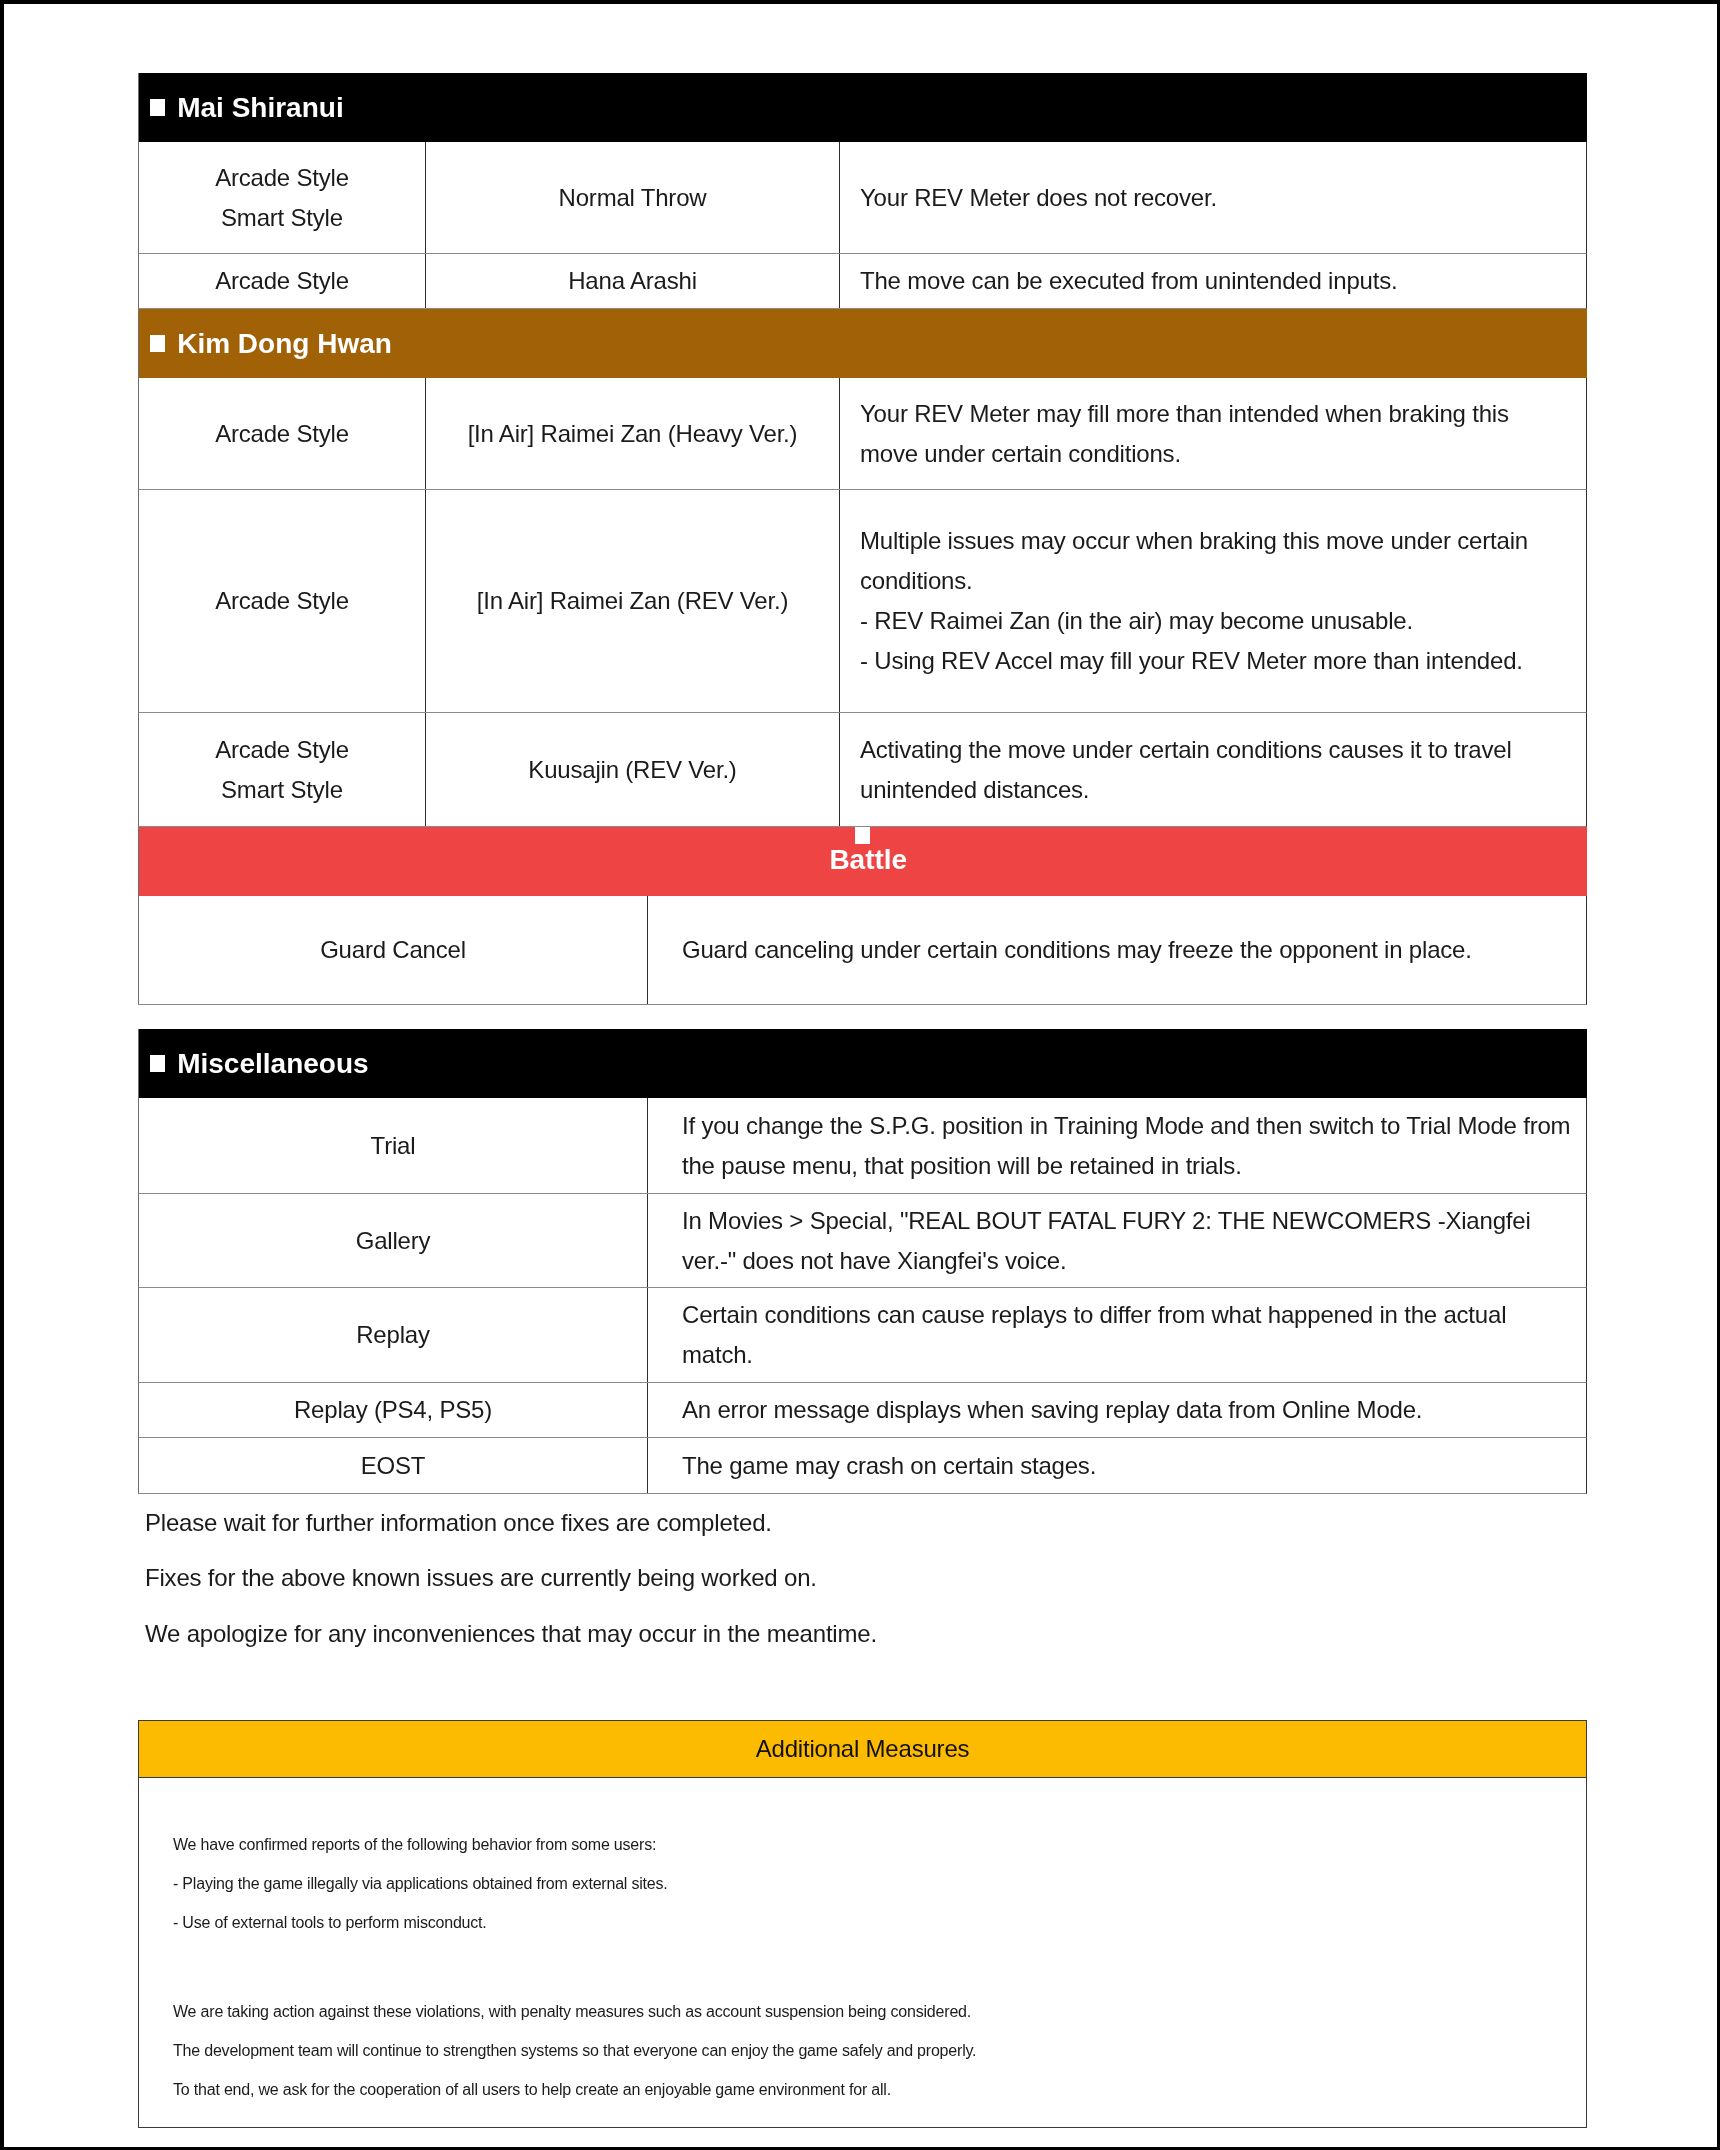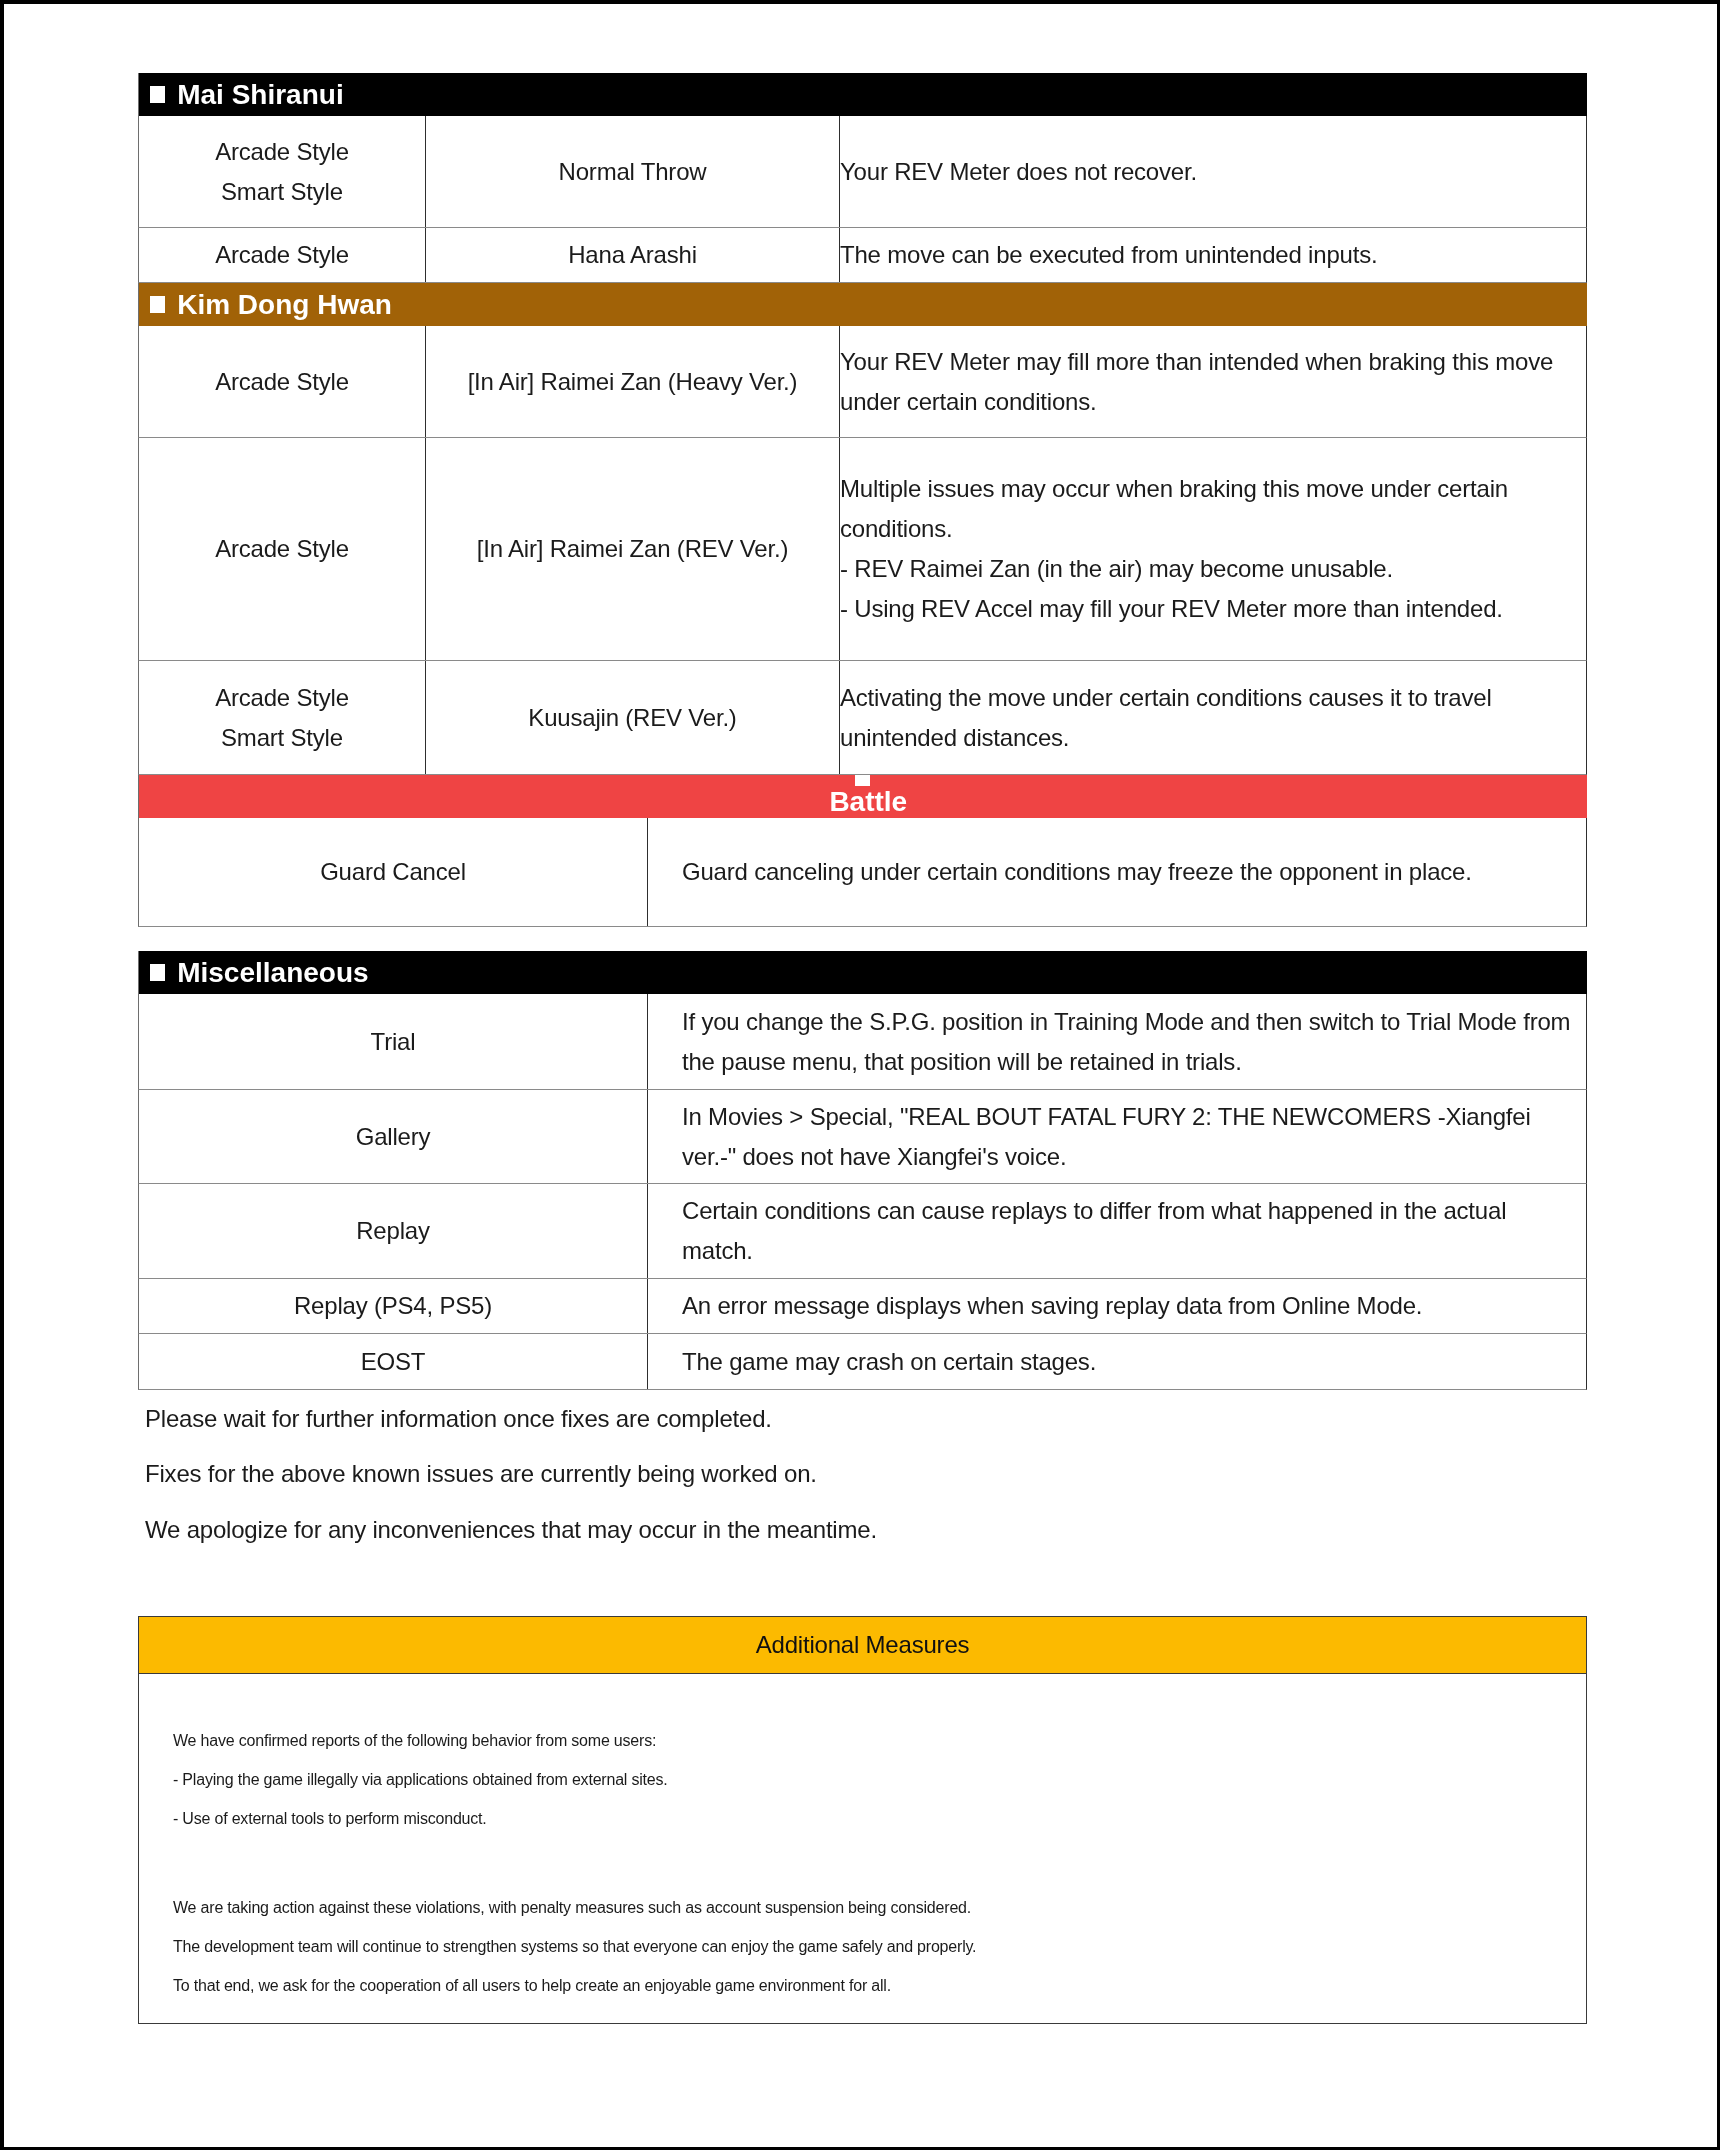--- a/index.html
+++ b/index.html
@@ -7,41 +7,41 @@
     position:relative; box-sizing:border-box;
     width:1721px; height:2151px;
     border:4.3px solid #000; background:#fff;
     font-family:"Liberation Sans", sans-serif;
     color:#1b1b1b; letter-spacing:-0.2px;
   }
   .content { margin:69px 0 0 134px; width:1449px; font-size:24px; }
 
   
   .sec-head {
-    box-sizing:border-box; height:43px; background:#000; color:#fff;
+    box-sizing:border-box; height:69px; background:#000; color:#fff;
     display:flex; align-items:center; padding-left:10.6px;
     font-size:28px; font-weight:bold; letter-spacing:0;
     border-left:1.4px solid #6e6e6e;
   }
   .bullet { display:inline-block; width:15.6px; height:17px; background:#fff; margin:0 12px 0 0; }
 
   
   .trow {
     box-sizing:border-box; display:grid;
     border-bottom:1.4px solid #8a8a8a;
     border-left:1.4px solid #6e6e6e; border-right:1.4px solid #2e2e2e;
     background:#fff;
   }
   .trow.r3 { grid-template-columns:286px 414px 746px; }
   .trow.r2 { grid-template-columns:508px 937px; }
   .trow > div { box-sizing:border-box; display:flex; align-items:center; line-height:40px; }
   .trow > div + div { border-left:1.4px solid #2e2e2e; }
   .cell-center { justify-content:center; text-align:center; white-space:pre-line; }
   .cell-issue  { justify-content:flex-start; text-align:left; white-space:pre-line;
-                 padding-right:15.6px; }
+                 padding-left:20px; padding-right:15.6px; }
   .r2 .cell-issue { padding-left:34px; padding-right:5.7px; }
   .h158{height:112px} .h78{height:55px} .h314{height:223px} .h161{height:114px}
   .h120{height:109px} .h136{height:96px} .h133{height:94px} .h134{height:95px} .h79{height:56px}
 
   
   .notes { margin-top:8.5px; padding-left:7px; }
   .notes p { margin:0 0 15.6px 0; line-height:40px; }
 
   
   .am {

